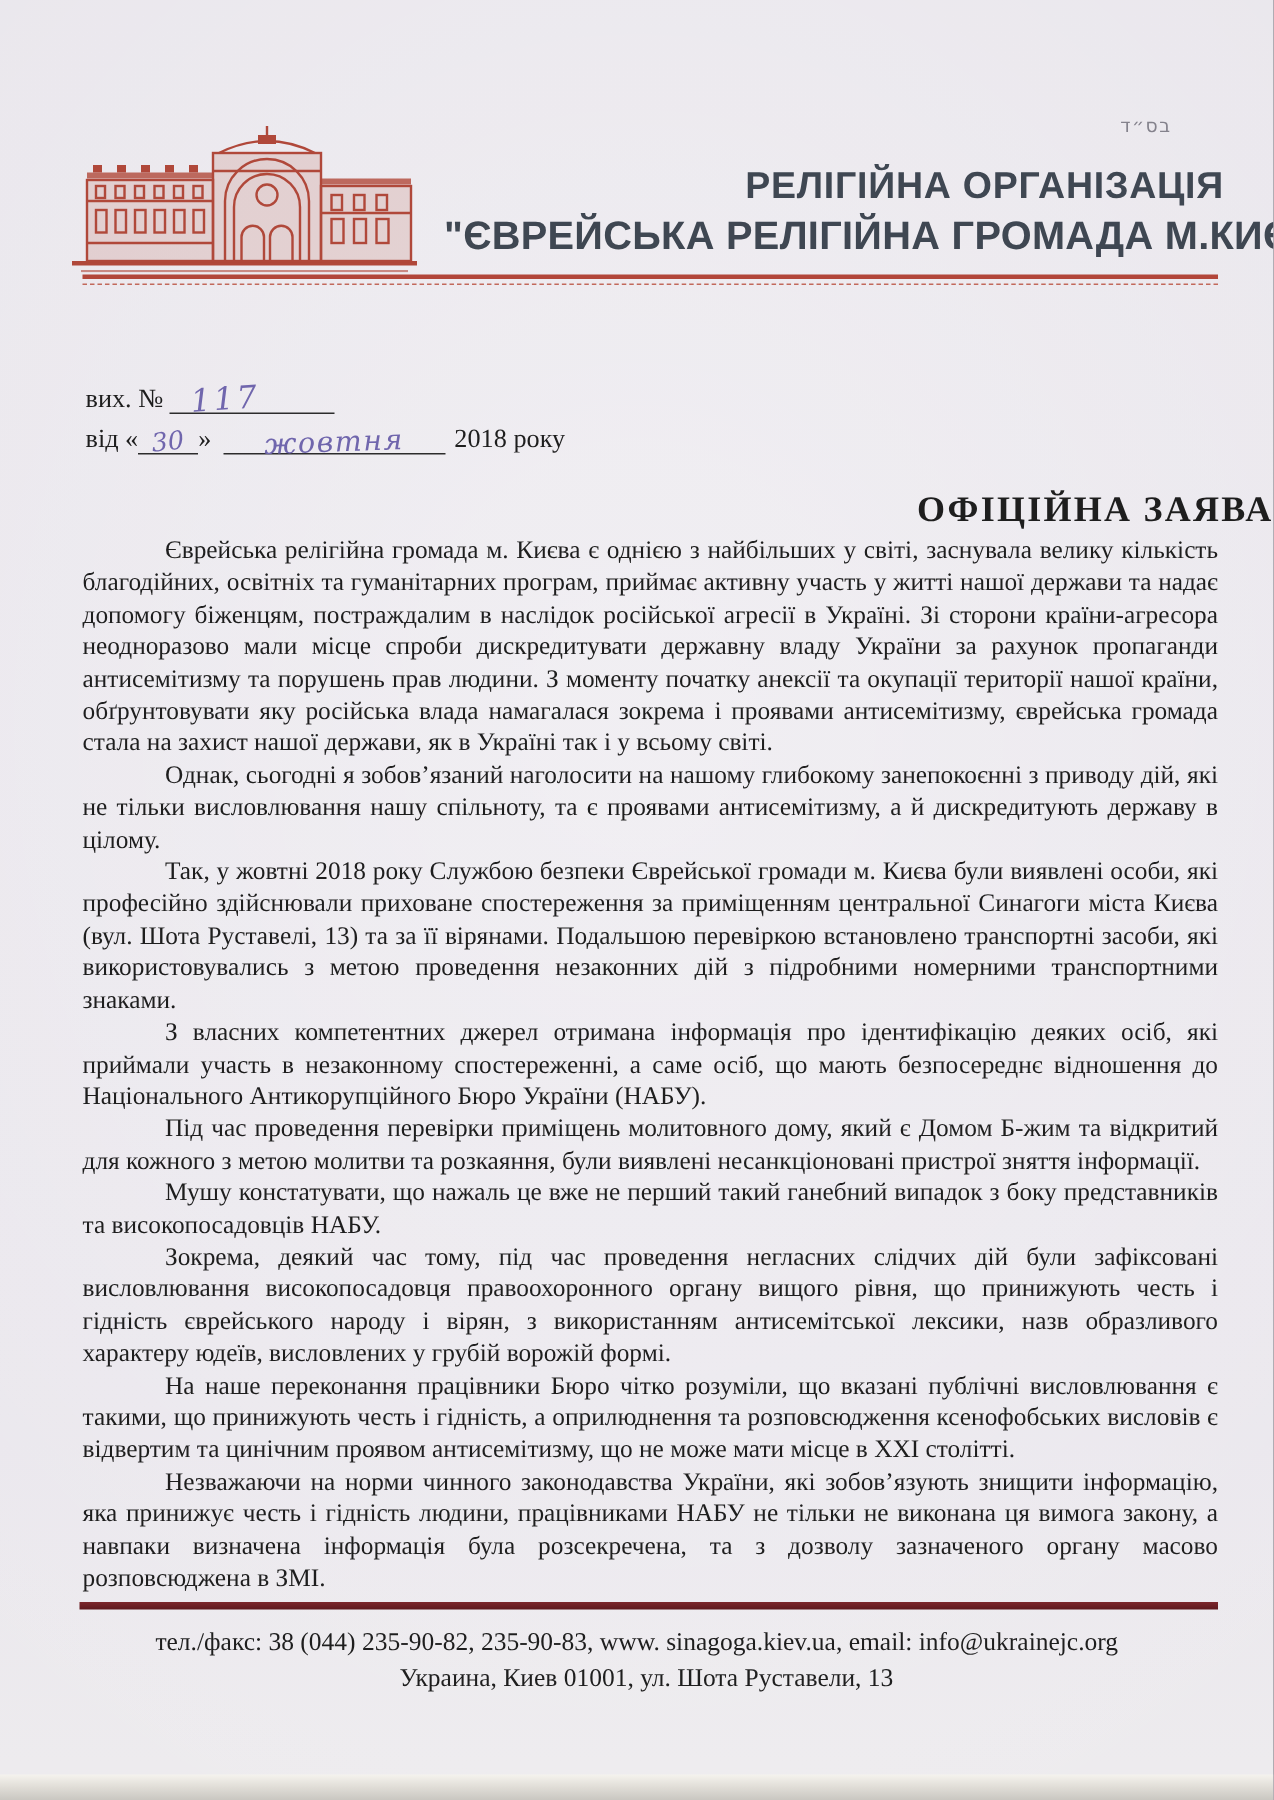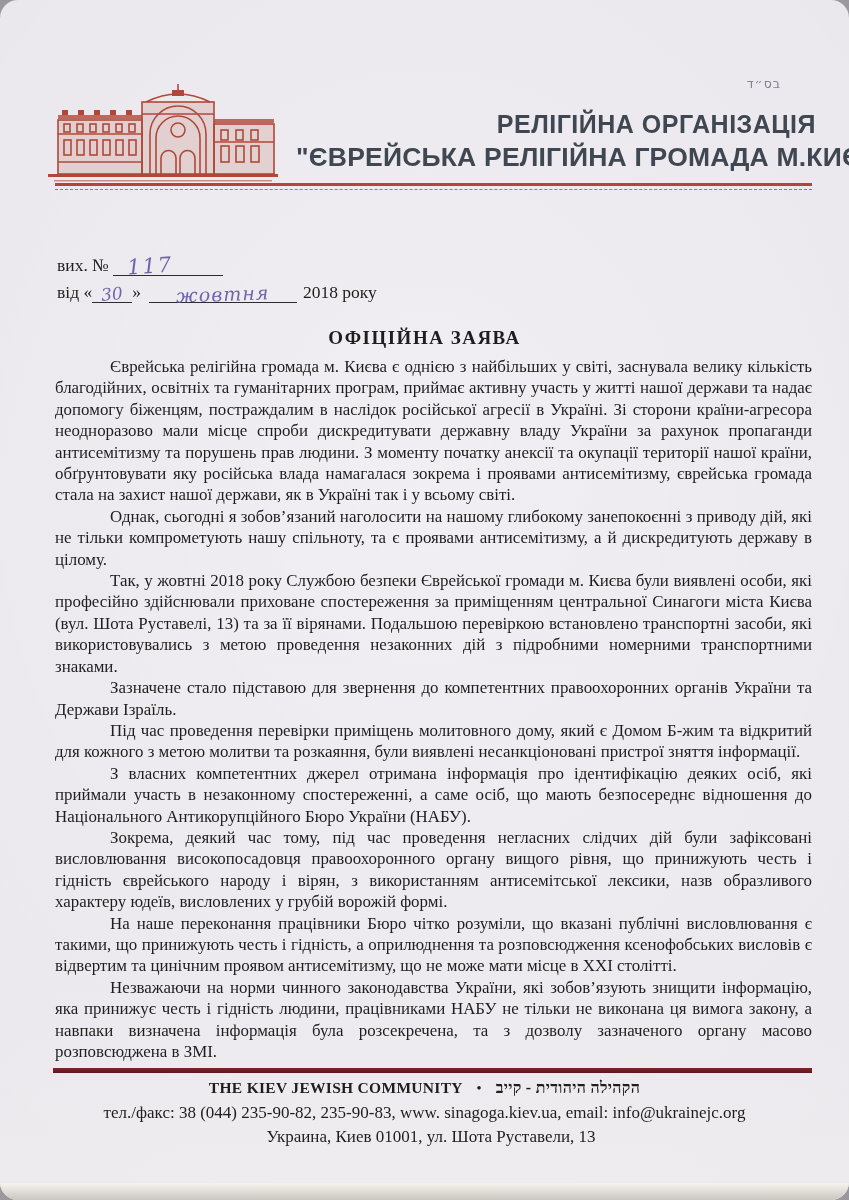--- a/index.html
+++ b/index.html
@@ -1,21 +1,21 @@
 <!DOCTYPE html>
 <html lang="uk"><head>
 <meta charset="utf-8">
 <style>
   html,body{margin:0;padding:0;background:#9a979e;}
   .page{
     position:relative;width:849px;height:1200px;overflow:hidden;
     background:
       radial-gradient(ellipse 120% 100% at 50% 40%, rgba(255,255,255,.35), rgba(0,0,0,0) 70%),
       linear-gradient(180deg,#e9e6ec 0%,#eae7ed 80%,#edebee 98%);
-    font-family:"Liberation Serif", serif;color:#1e1e1e;border-radius:18px;
+    font-family:"Liberation Serif", serif;color:#1e1e1e;
   }
   .bsd{position:absolute;top:76px;right:68px;font-size:12.5px;color:#84828c;
        font-family:"DejaVu Sans", sans-serif;letter-spacing:1px;}
   .logo{position:absolute;left:46px;top:84px;width:236px;height:104px;}
   .org-title{position:absolute;left:296px;top:108px;width:520px;text-align:right;
        font-family:"Liberation Sans", sans-serif;color:#3f4752;font-weight:600;}
   .org-title .l1{font-size:25px;letter-spacing:.5px;line-height:32px;}
   .org-title .l2{font-size:26.5px;letter-spacing:.2px;line-height:34px;white-space:nowrap;}
   .header-rule{position:absolute;left:55px;top:183px;width:757px;height:8px;}
   .header-rule .solid{height:3px;background:#b2463a;}
@@ -26,22 +26,22 @@
   .ref{position:absolute;left:57px;top:252px;font-size:17.5px;line-height:27px;}
   .blank{display:inline-block;border-bottom:1.6px solid #2c2c2c;text-align:center;
        vertical-align:baseline;line-height:1;}
   .hw{font-family:"DejaVu Serif", serif;font-style:italic;color:#7066ad;display:inline-block;}
   .hw-num{font-size:21px;transform:rotate(-4deg) translateY(2px);letter-spacing:2px;}
   .hw-day{font-size:17px;transform:rotate(-6deg) translateY(2px);}
   .hw-month{font-size:19px;transform:rotate(-2deg) translateY(3px);letter-spacing:1px;}
   .b-num{width:96px;text-align:left;padding-left:14px;margin-left:4px;}
   .b-day{width:40px;}
   .b-month{width:148px;margin:0 6px 0 8px;}
-  .doc-title{position:absolute;left:0;top:327px;width:100%;text-align:center;
-       font-weight:bold;font-size:19px;letter-spacing:1.5px;}
+  .doc-title{position:absolute;left:0;top:327px;width:100%;text-align:right;
+       font-weight:bold;font-size:24px;letter-spacing:1.5px;}
   .body{position:absolute;left:55px;top:356px;width:757px;
        font-size:16.9px;line-height:21.4px;text-align:justify;}
   .body p{margin:0;text-indent:55px;}
   .footer-rule{position:absolute;left:53px;top:1068px;width:759px;height:5px;
        background:linear-gradient(180deg,#7c272c,#5d181d);}
   .footer{position:absolute;left:0;top:1079px;width:100%;text-align:center;}
   .footer .f1{font-weight:bold;font-size:15.5px;letter-spacing:.3px;}
   .footer .f1 .heb{font-size:16px;}
   .footer .bullet{display:inline-block;margin:0 14px;font-size:13px;transform:translateY(-1px);}
   .footer .f2{font-size:17px;margin-top:6px;}
@@ -130,34 +130,31 @@
     </div>
     <div>
       <span>від «</span><span class="blank b-day"><span class="hw hw-day">30</span></span><span>»</span><span class="blank b-month"><span class="hw hw-month">жовтня</span></span><span>2018 року</span>
     </div>
   </div>
 
   <div class="doc-title">ОФІЦІЙНА ЗАЯВА</div>
 
   <div class="body">
     <p>Єврейська релігійна громада м. Києва є однією з найбільших у світі, заснувала велику кількість благодійних, освітніх та гуманітарних програм, приймає активну участь у житті нашої держави та надає допомогу біженцям, постраждалим в наслідок російської агресії в Україні. Зі сторони країни-агресора неодноразово мали місце спроби дискредитувати державну владу України за рахунок пропаганди антисемітизму та порушень прав людини. З моменту початку анексії та окупації території нашої країни, обґрунтовувати яку російська влада намагалася зокрема і проявами антисемітизму, єврейська громада стала на захист нашої держави, як в Україні так і у всьому світі.</p>
-    <p>Однак, сьогодні я зобов’язаний наголосити на нашому глибокому занепокоєнні з приводу дій, які не тільки компрометують нашу спільноту, та є проявами антисемітизму, а й дискредитують державу в цілому.</p>
+    <p>Однак, сьогодні я зобов’язаний наголосити на нашому глибокому занепокоєнні з приводу дій, які не тільки висловлювання нашу спільноту, та є проявами антисемітизму, а й дискредитують державу в цілому.</p>
     <p>Так, у жовтні 2018 року Службою безпеки Єврейської громади м. Києва були виявлені особи, які професійно здійснювали приховане спостереження за приміщенням центральної Синагоги міста Києва (вул. Шота Руставелі, 13) та за її вірянами. Подальшою перевіркою встановлено транспортні засоби, які використовувались з метою проведення незаконних дій з підробними номерними транспортними знаками.</p>
-    <p>Зазначене стало підставою для звернення до компетентних правоохоронних органів України та Держави Ізраїль.</p>
+    <p>З власних компетентних джерел отримана інформація про ідентифікацію деяких осіб, які приймали участь в незаконному спостереженні, а саме осіб, що мають безпосереднє відношення до Національного Антикорупційного Бюро України (НАБУ).</p>
     <p>Під час проведення перевірки приміщень молитовного дому, який є Домом Б-жим та відкритий для кожного з метою молитви та розкаяння, були виявлені несанкціоновані пристрої зняття інформації.</p>
-    <p>З власних компетентних джерел отримана інформація про ідентифікацію деяких осіб, які приймали участь в незаконному спостереженні, а саме осіб, що мають безпосереднє відношення до Національного Антикорупційного Бюро України (НАБУ).</p>
+    <p>Мушу констатувати, що нажаль це вже не перший такий ганебний випадок з боку представників та високопосадовців НАБУ.</p>
     <p>Зокрема, деякий час тому, під час проведення негласних слідчих дій були зафіксовані висловлювання високопосадовця правоохоронного органу вищого рівня, що принижують честь і гідність єврейського народу і вірян, з використанням антисемітської лексики, назв образливого характеру юдеїв, висловлених у грубій ворожій формі.</p>
     <p>На наше переконання працівники Бюро чітко розуміли, що вказані публічні висловлювання є такими, що принижують честь і гідність, а оприлюднення та розповсюдження ксенофобських висловів є відвертим та цинічним проявом антисемітизму, що не може мати місце в XXI столітті.</p>
     <p>Незважаючи на норми чинного законодавства України, які зобов’язують знищити інформацію, яка принижує честь і гідність людини, працівниками НАБУ не тільки не виконана ця вимога закону, а навпаки визначена інформація була розсекречена, та з дозволу зазначеного органу масово розповсюджена в ЗМІ.</p>
   </div>
 
   <div class="footer-rule"></div>
 
   <div class="footer">
-    <div class="f1">
-      <span>THE KIEV JEWISH COMMUNITY</span><span class="bullet">•</span><span class="heb" dir="rtl">הקהילה היהודית - קייב</span>
-    </div>
     <div class="f2">тел./факс: 38 (044) 235-90-82, 235-90-83, www. sinagoga.kiev.ua,  email: info@ukrainejc.org</div>
     <div class="f3">Украина, Киев 01001, ул. Шота Руставели, 13</div>
   </div>
 
   <div class="scan-bottom"></div>
 </div>
 
 </body></html>

